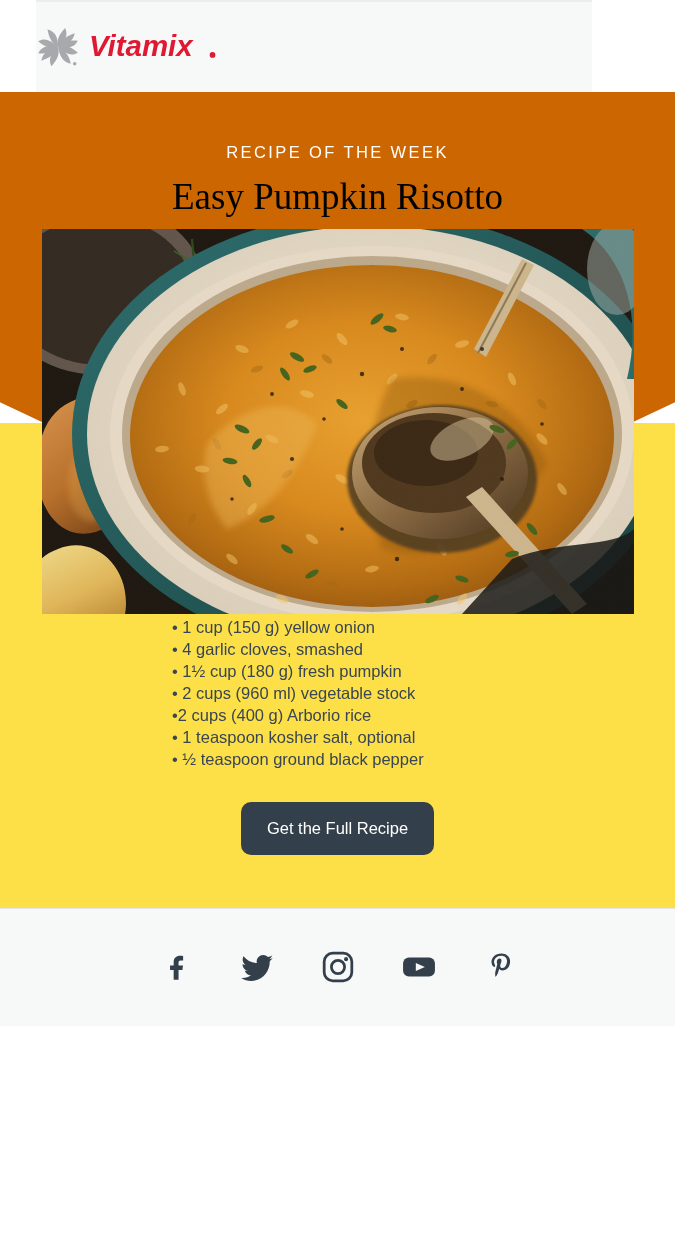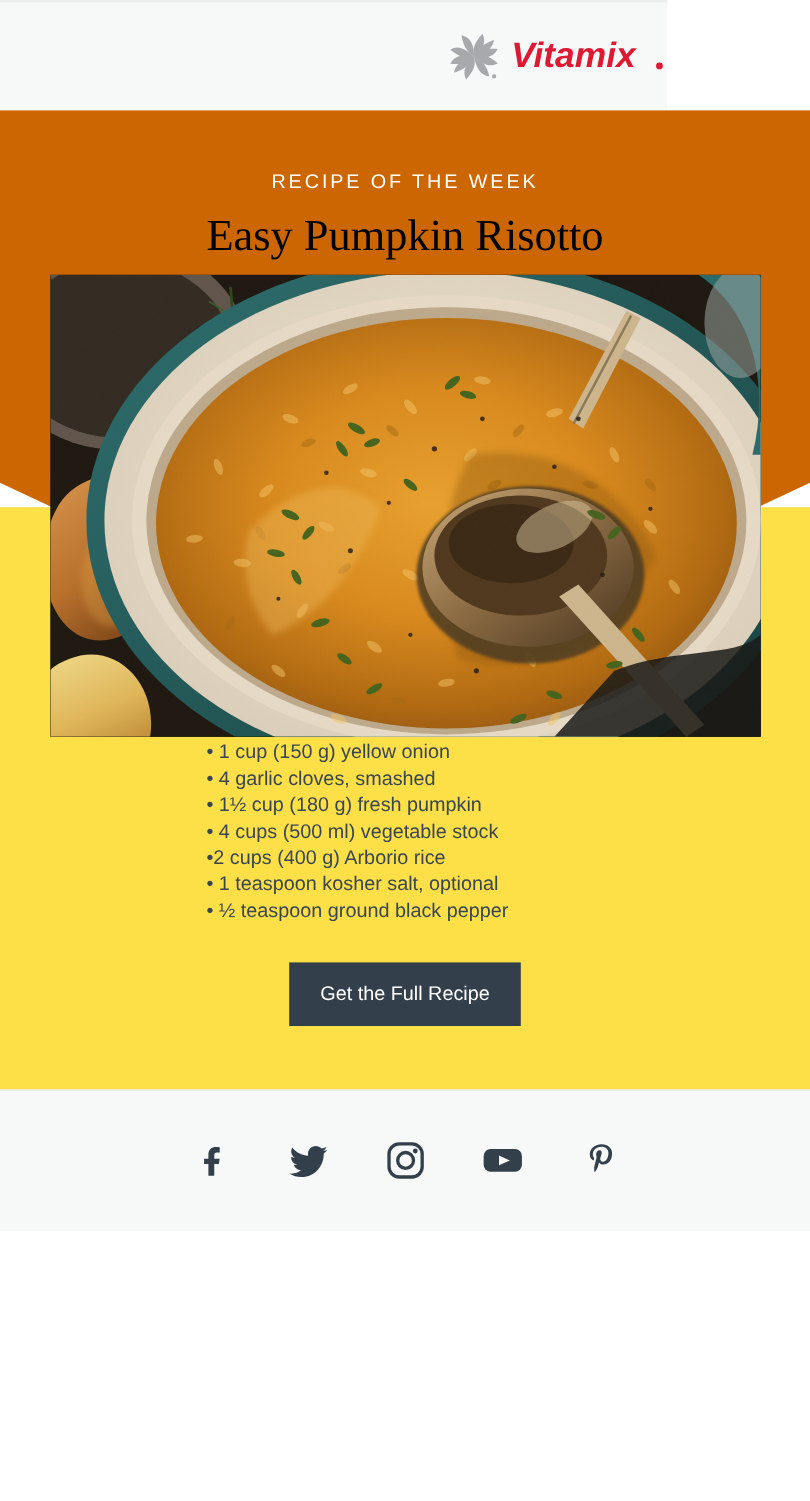--- a/index.html
+++ b/index.html
@@ -23,21 +23,22 @@
 
   
   .header {
     width: 556px;
     height: 92px;
     background: #f7f8f8;
     border-top: 2px solid #eceded;
     box-sizing: border-box;
     display: flex;
     align-items: center;
-    justify-content: flex-end;
+    justify-content: flex-start;
+    margin-left: 36px;
   }
   .logo {
     display: flex;
     align-items: center;
     gap: 9px;
     height: 44px;
   }
   .logo-mark { width: 44px; height: 44px; display: block; }
   .logo-word { height: 34px; display: block; }
 
@@ -137,21 +138,21 @@
 
   .cta-wrap { text-align: center; padding: 32px 0 0 0; }
   .cta {
     display: inline-block;
     background: #333f4a;
     color: #ffffff;
     font-size: 16.5px;
     line-height: 1;
     padding: 18px 26px;
     border: none;
-    border-radius: 0;
+    border-radius: 10px;
     cursor: pointer;
     font-family: "Liberation Sans", sans-serif;
   }
 
   .spacer { height: 53px; }
 
   
   .footer {
     width: 675px;
     height: 118px;
@@ -388,21 +389,21 @@
   </div>
 
   <div class="content">
     <p class="intro">This fall favorite uses fresh pumpkin to give this risotto a simple, clean, and delicious flavor.</p>
     <h2 class="ingredients-head">Ingredients</h2>
     <ul class="ing-list">
       <li class="ing-item">• 2 teaspoons extra virgin olive oil</li>
       <li class="ing-item">• 1 cup (150 g) yellow onion</li>
       <li class="ing-item">• 4 garlic cloves, smashed</li>
       <li class="ing-item">• 1½ cup (180 g) fresh pumpkin</li>
-      <li class="ing-item">• 4 cups (500 ml) vegetable stock</li>
+      <li class="ing-item">• 2 cups (960 ml) vegetable stock</li>
       <li class="ing-item">•2 cups (400 g) Arborio rice</li>
       <li class="ing-item">• 1 teaspoon kosher salt, optional</li>
       <li class="ing-item">• ½ teaspoon ground black pepper</li>
     </ul>
     <div class="cta-wrap">
       <button class="cta">Get the Full Recipe</button>
     </div>
     <div class="spacer"></div>
   </div>
 

